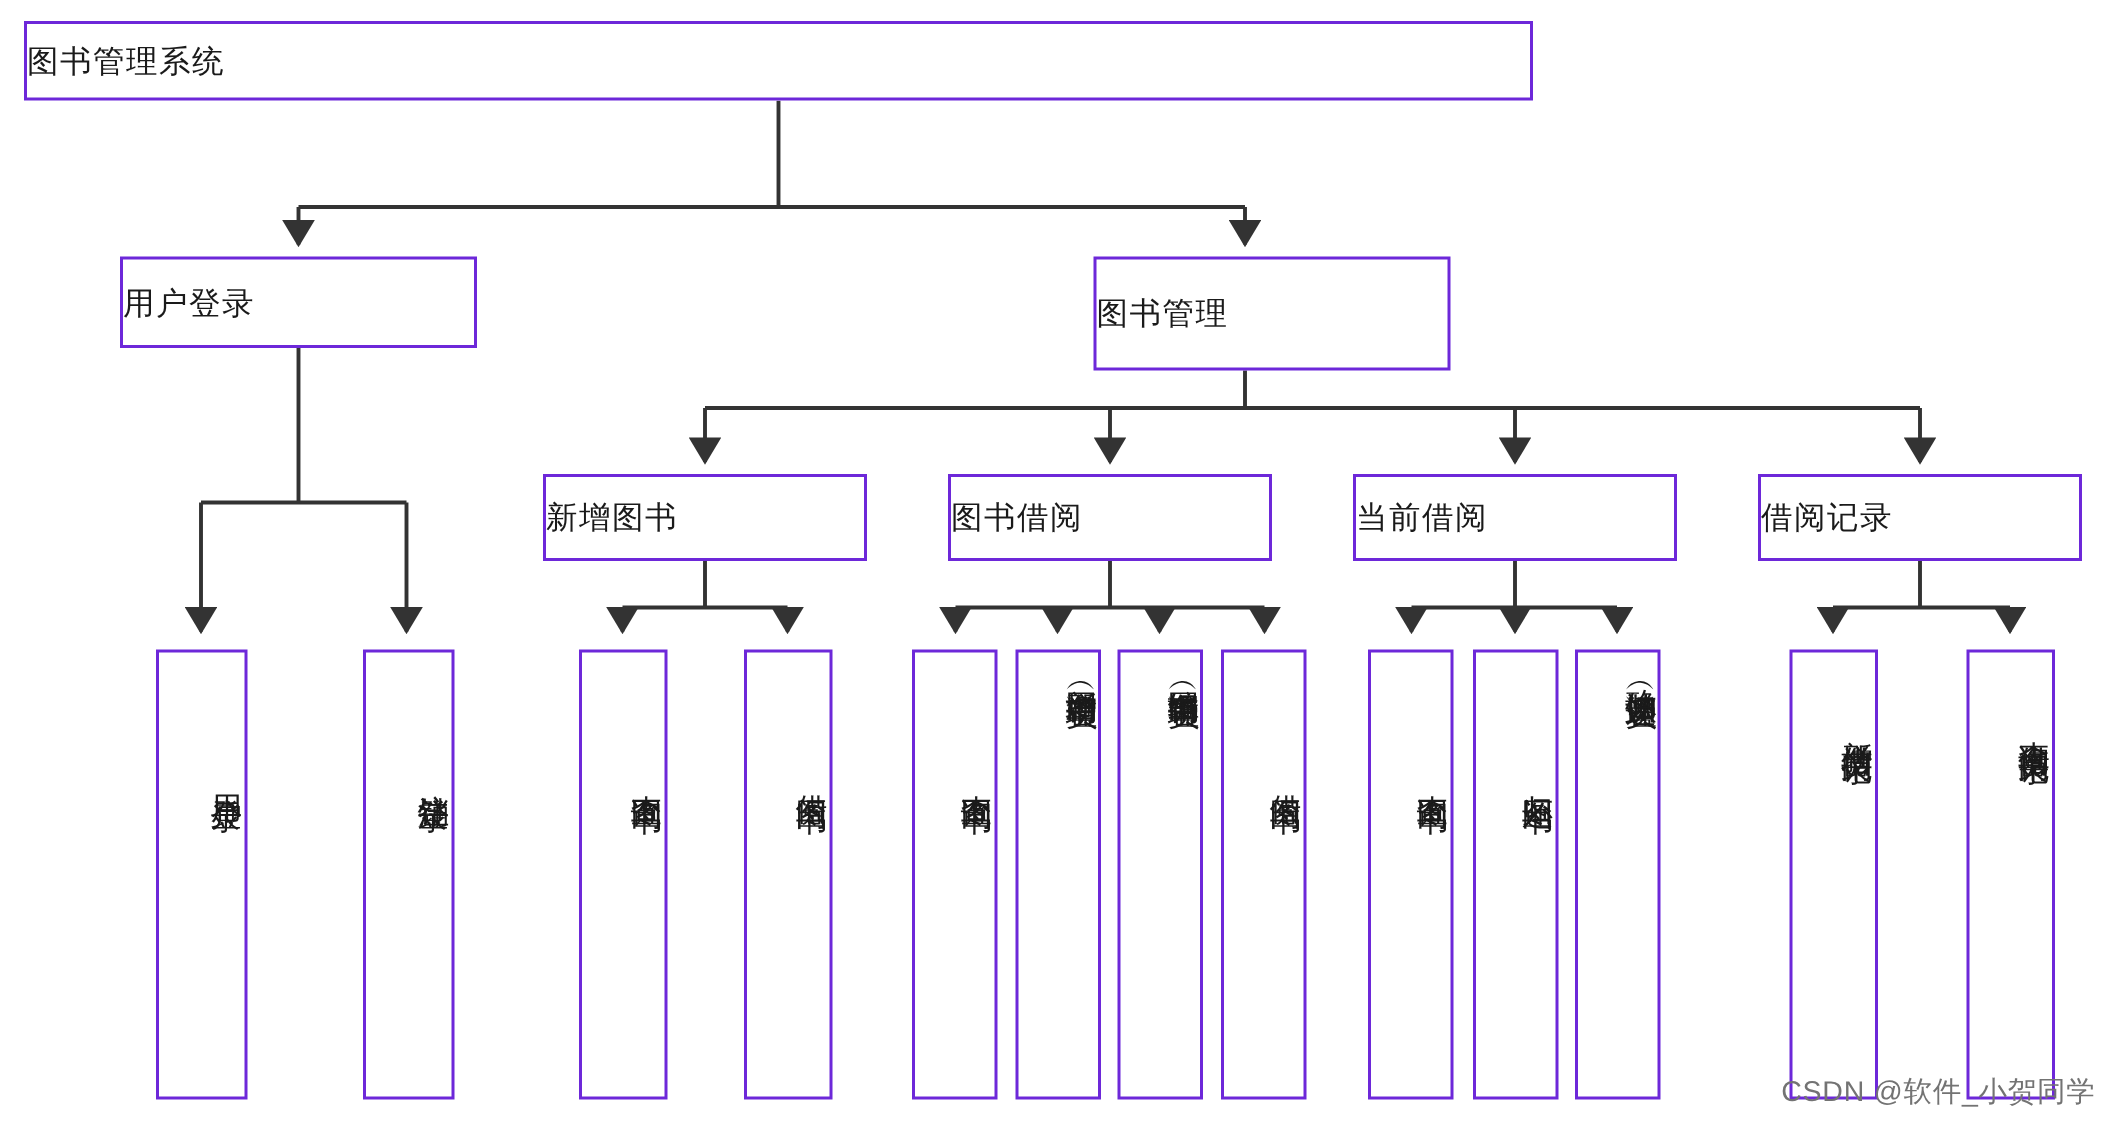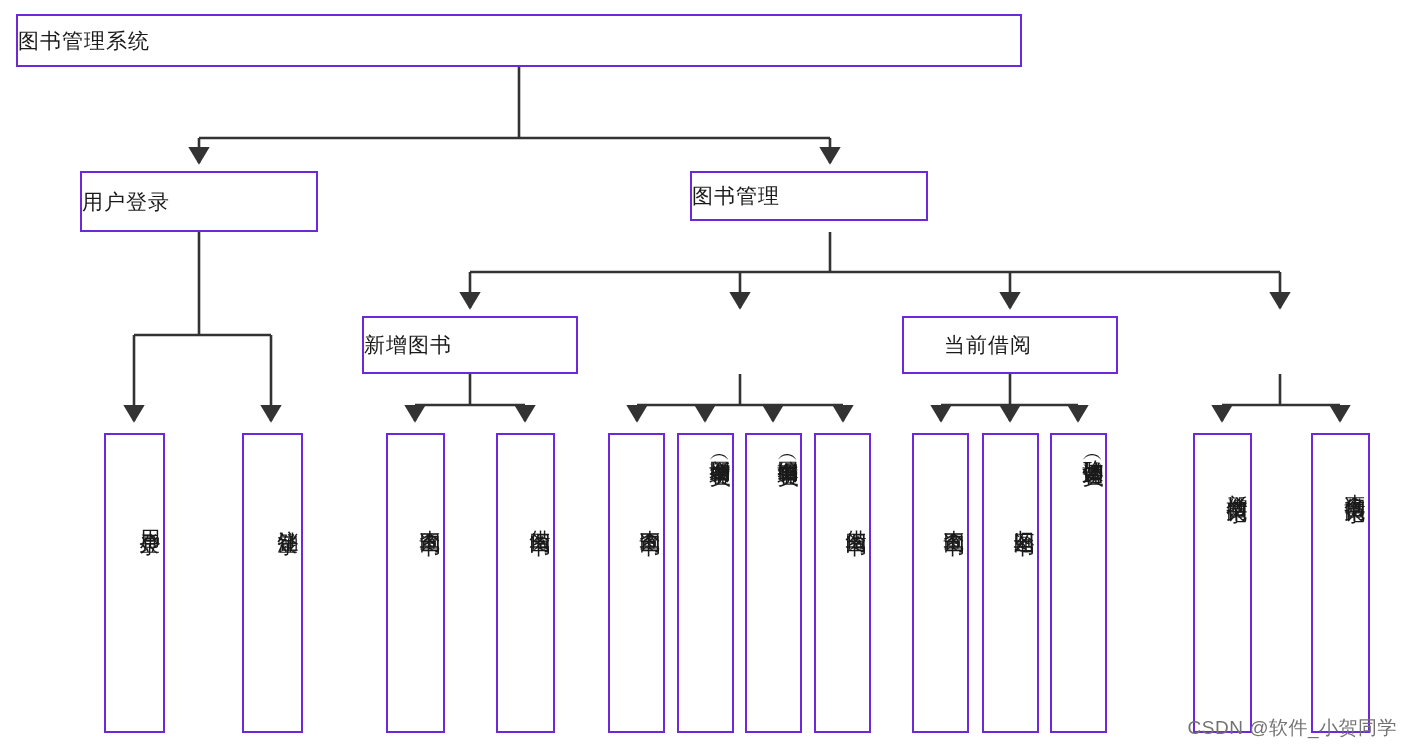--- a/index.html
+++ b/index.html
@@ -122,29 +122,35 @@
     </g>
   </svg>
 
   <div class="node-box node-h" style="left:16px; top:14px; width:1006px; height:53px;">
     <span class="node-label">图书管理系统</span>
   </div>
 
   <div class="node-box node-h" style="left:80px; top:171px; width:238px; height:61px;">
     <span class="node-label">用户登录</span>
   </div>
-  <div class="node-box node-h" style="left:690px; top:171px; width:238px; height:50px;">
+  <div class="node-box node-h" style="left:729px; top:171px; width:238px; height:76px;">
     <span class="node-label">图书管理</span>
   </div>
 
   <div class="node-box node-h" style="left:362px; top:316px; width:216px; height:58px;">
     <span class="node-label">新增图书</span>
   </div>
-  <div class="node-box node-h" style="left:902px; top:316px; width:216px; height:58px;padding-left:40px;">
+  <div class="node-box node-h" style="left:632px; top:316px; width:216px; height:58px;">
+    <span class="node-label">图书借阅</span>
+  </div>
+  <div class="node-box node-h" style="left:902px; top:316px; width:216px; height:58px;">
     <span class="node-label">当前借阅</span>
+  </div>
+  <div class="node-box node-h" style="left:1172px; top:316px; width:216px; height:58px;">
+    <span class="node-label">借阅记录</span>
   </div>
 
   <div class="node-box node-v" style="left:104px; top:433px; width:61px; height:300px; padding-top:78px;">
     <span class="node-label">用户登录</span>
   </div>
   <div class="node-box node-v" style="left:242px; top:433px; width:61px; height:300px; padding-top:78px;">
     <span class="node-label">注销登录</span>
   </div>
 
   <div class="node-box node-v" style="left:386px; top:433px; width:59px; height:300px; padding-top:78px;">

